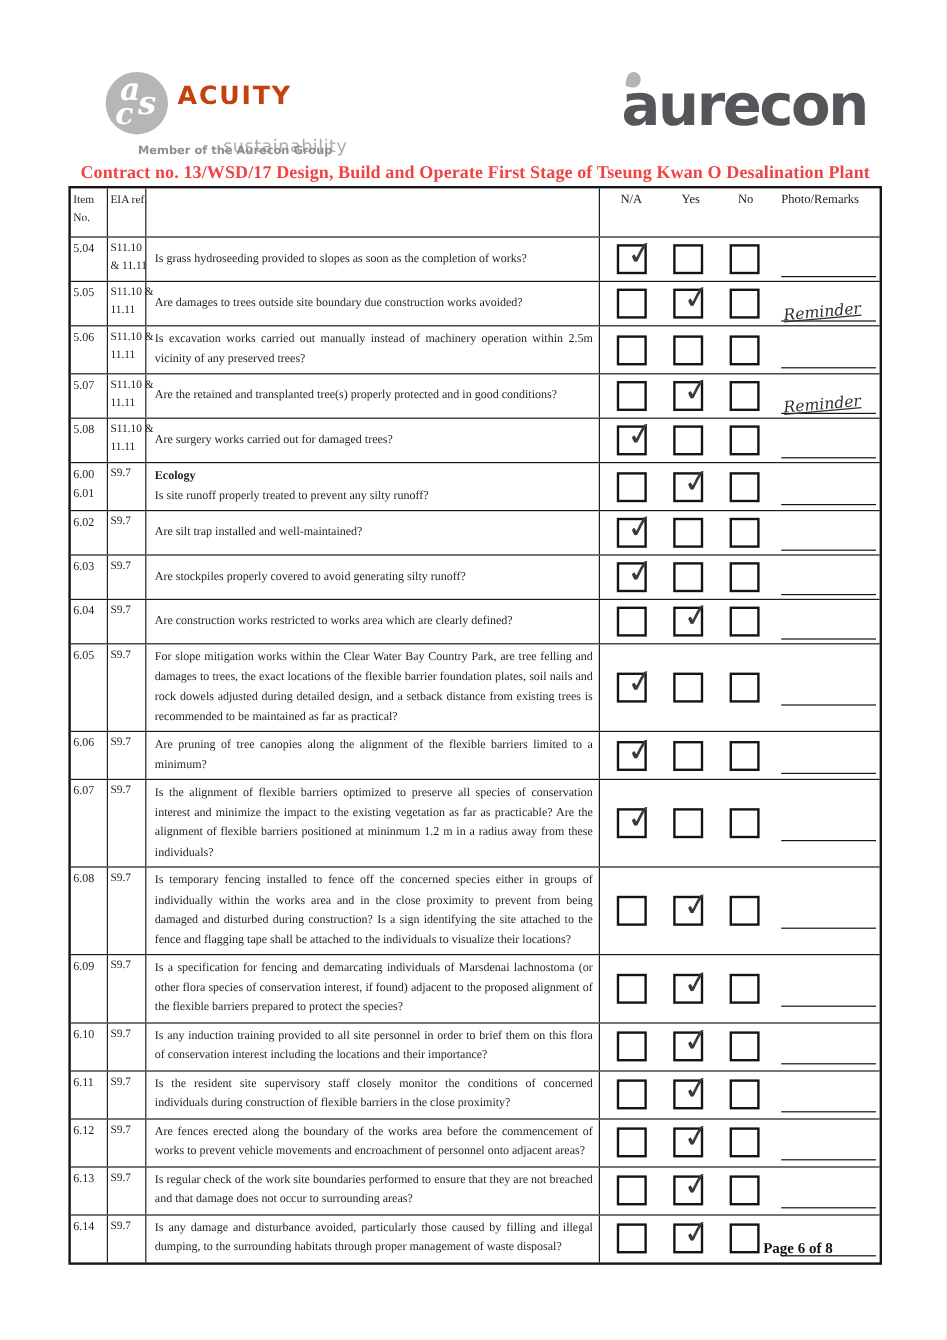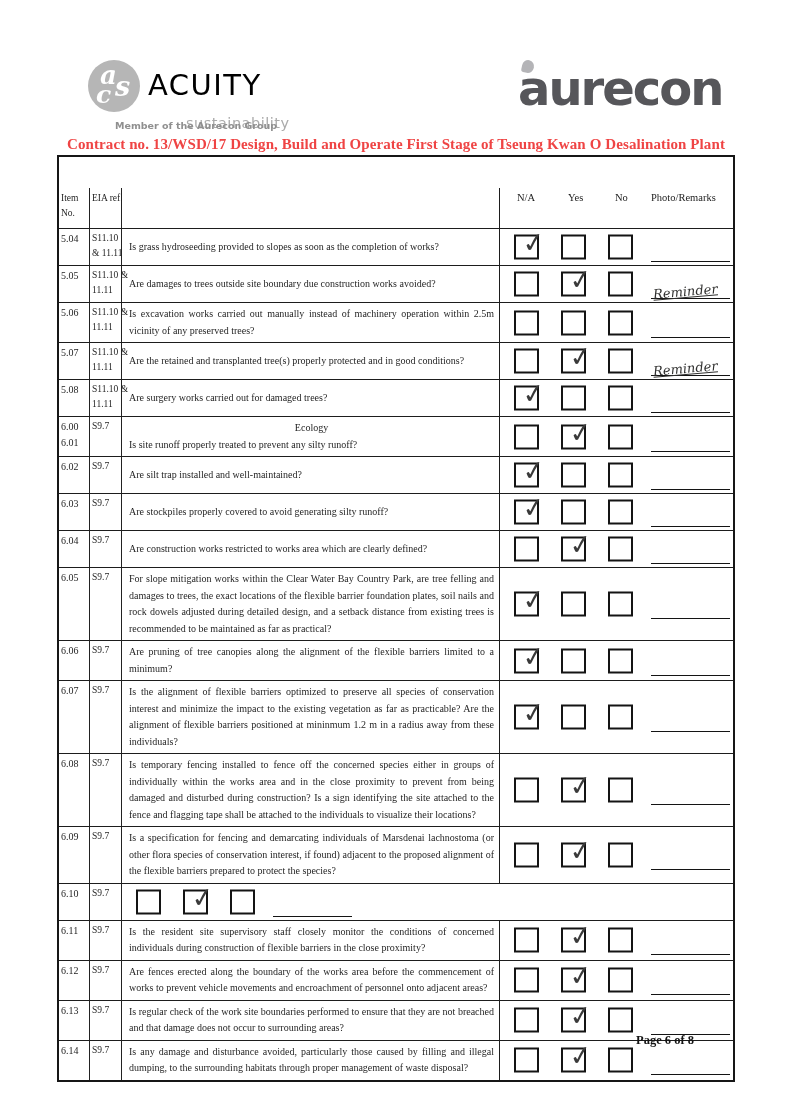--- a/index.html
+++ b/index.html
@@ -12,21 +12,21 @@
   
   .acuity{position:absolute; left:86px; top:58px; width:260px; height:75px;}
   .acs-circle{position:absolute; left:2px; top:2px; width:52px; height:52px;
     background:#b6b6b6; border-radius:50%;}
   .acs-circle span{position:absolute; color:#ffffff;
     font-family:"DejaVu Serif", serif; font-style:italic; font-weight:bold; line-height:1;}
   .acs-a{left:12px; top:2px; font-size:26px;}
   .acs-c{left:8px; top:22px; font-size:25px;}
   .acs-s{left:27px; top:13px; font-size:27px;}
   .acuity-name{position:absolute; left:62px; top:10px; font-family:"DejaVu Sans", sans-serif;
-    font-size:29px; font-weight:400; letter-spacing:1.5px; color:#000000;}
+    font-size:21px; font-weight:700; letter-spacing:1.5px; color:#c2410c;}
   .acuity-sub{position:absolute; left:100px; top:57px; font-family:"DejaVu Sans", sans-serif;
     font-size:14.5px; color:#ababab; letter-spacing:.5px;}
   .acuity-tag{position:absolute; left:29px; top:62px; font-family:"DejaVu Sans", sans-serif;
     font-size:9.5px; font-weight:700; color:#8f8f8f;}
 
   .aurecon{position:absolute; left:518px; top:64px; height:56px;}
   .aurecon-name{position:relative; font-family:"DejaVu Sans", sans-serif; font-weight:800;
     font-size:48px; letter-spacing:-2px; color:#56565a; line-height:1;}
   .aurecon-dot{position:absolute; left:4px; top:-4px; width:12px; height:13px;
     background:#b4b4b7; border-radius:55% 55% 55% 20%; transform:rotate(12deg);}
@@ -40,26 +40,26 @@
     border:2px solid #161616; box-sizing:border-box; background:#fff;}
   .row{display:flex; align-items:stretch; min-height:36px; border-top:1.6px solid #1d1d1d;}
   .row:first-child{border-top:none;}
   .cell{box-sizing:border-box;}
   .c-item{width:31px; border-right:1.2px solid #222; padding:2px 1px 2px 2px;
     font-size:10px; line-height:16px;}
   .c-eia{width:32px; border-right:1.2px solid #222; padding:2px 0 2px 2px;
     font-size:9.5px; line-height:15px; white-space:nowrap; overflow:visible; z-index:2;}
   .c-q{width:378px; border-right:1.6px solid #1d1d1d; padding:3px 5px 3px 7px;
     font-size:10px; line-height:16.5px; display:flex; flex-direction:column; justify-content:center;}
-  .q-heading{font-weight:normal;text-align:center;}
+  .q-heading{font-weight:bold;}
   .q-body{text-align:justify;}
   .c-checks{position:relative; width:233px;text-align:right;}
 
   .hdr .c-item,.hdr .c-eia{font-size:9.5px; line-height:15px; padding-top:3px;}
-  .hdr{min-height:40px; border-top:none; border-bottom:.4px solid #1d1d1d;margin-top:31px;}
+  .hdr{min-height:40px; border-top:none; border-bottom:.4px solid #1d1d1d;}
   .hdr-label{position:absolute; top:4px; font-size:10.5px; color:#222;}
   .hl-na{left:17px;} .hl-yes{left:68px;} .hl-no{left:115px;} .hl-photo{left:151px;}
 
   .box{position:absolute; width:21px; height:21px; border:2.3px solid #141414;
     top:50%; transform:translateY(-50%); background:#fff;}
   .box-na{left:14px;} .box-yes{left:61px;} .box-no{left:108px;}
   .tick{position:absolute; left:-1px; top:-9px; width:30px;
     font-family:"DejaVu Sans", sans-serif; font-size:27px; color:#3a3a3a;
     transform:rotate(-7deg); pointer-events:none;}
   .remark-line{position:absolute; left:151px; width:79px; height:24px;
@@ -387,20 +387,23 @@
             <span class="remark-line"></span>
           </div>
         </div>
         <div class="row">
           <div class="cell c-item">
             <div>6.10</div>
           </div>
           <div class="cell c-eia">
             <div>S9.7</div>
           </div>
+          <div class="cell c-q">
+            <div class="q-body">Is any induction training provided to all site personnel in order to brief them on this flora of conservation interest including the locations and their importance?</div>
+          </div>
           <div class="cell c-checks">
             <span class="box box-na"></span>
             <span class="box box-yes">
               <span class="tick">✓</span>
             </span>
             <span class="box box-no"></span>
             <span class="remark-line"></span>
           </div>
         </div>
         <div class="row">

